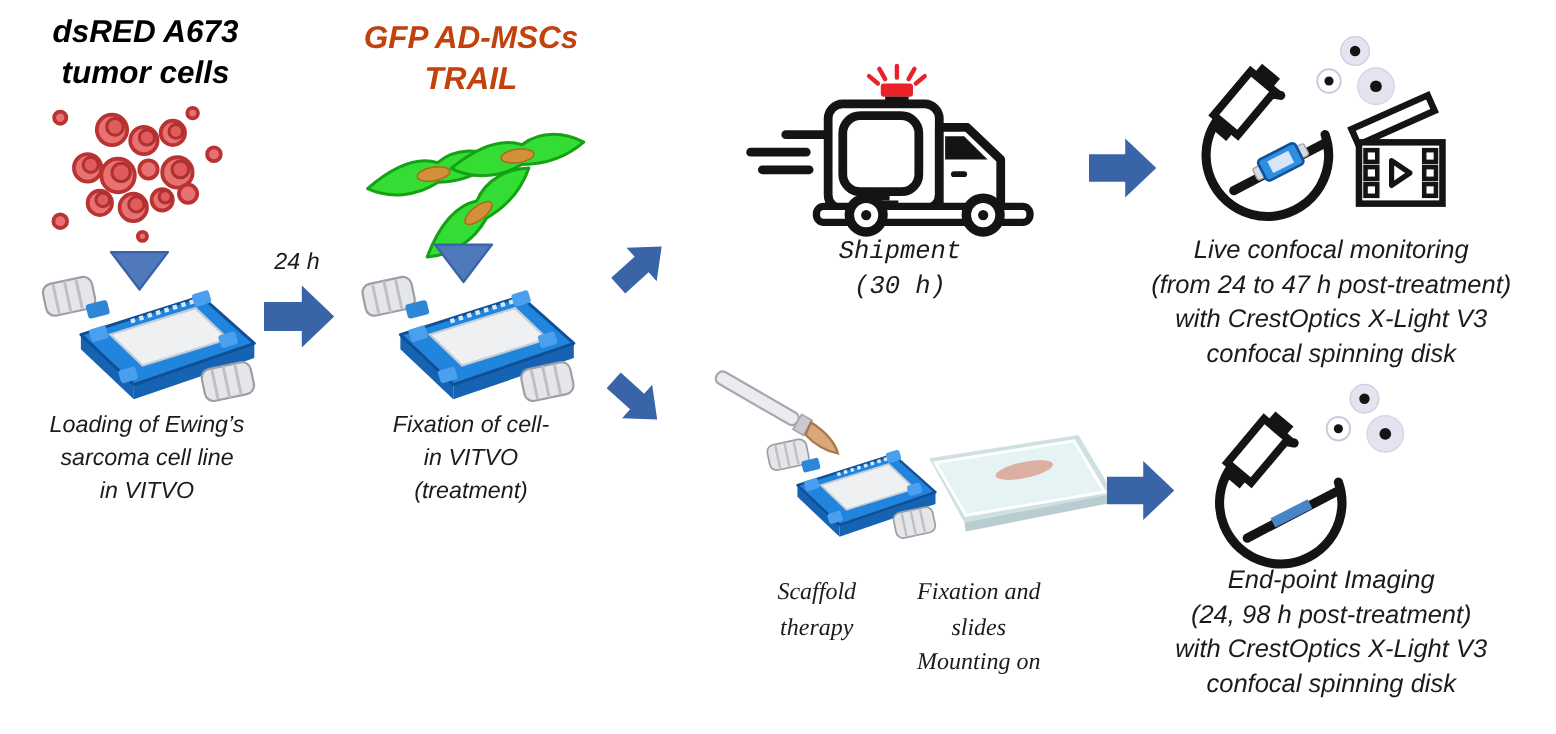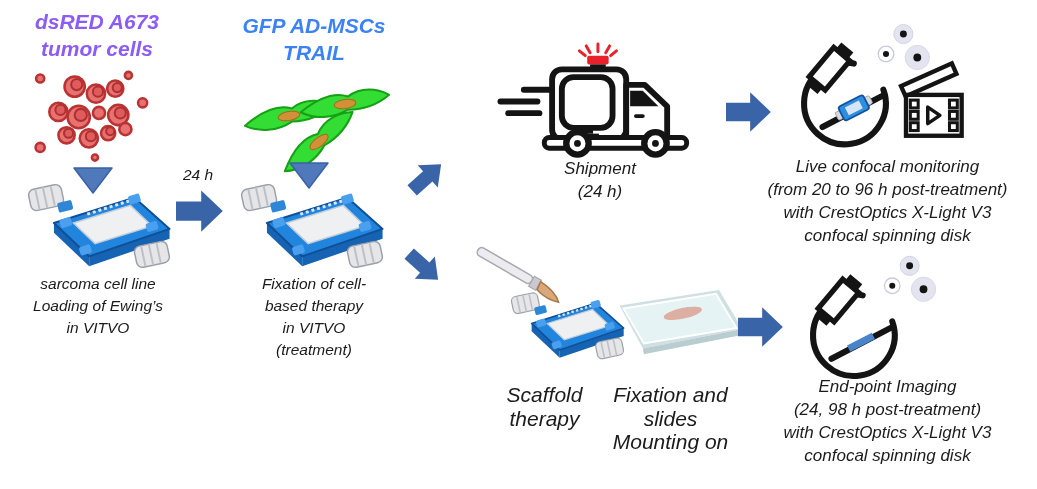--- a/index.html
+++ b/index.html
@@ -5,21 +5,21 @@
   html,body{margin:0;padding:0;background:#fff;}
   #figure{
     position:relative;width:1037px;height:489px;background:#fff;overflow:hidden;
     font-family:"Liberation Sans",sans-serif;color:#1b1b1b;
   }
   .abs{position:absolute;}
   .t-lines{font-style:italic;text-align:center;}
   .t-lines > div{white-space:nowrap;}
   .title{font-weight:bold;font-size:21px;line-height:27px;}
   .cap-s{font-size:15.5px;line-height:22px;}
-  .cap-m{font-size:21px;line-height:23.5px;}
+  .cap-m{font-size:16px;line-height:23.5px;font-family:Liberation Serif, serif;}
   .cap-r{font-size:17px;line-height:23px;}
   svg{display:block;overflow:visible;}
 </style>
 </head>
 <body>
 
 <div id="figure">
 
   <svg width="0" height="0" style="position:absolute" aria-hidden="true">
     <defs>
@@ -82,21 +82,21 @@
         <rect x="58" y="53" width="9" height="9" stroke-width="3.5"></rect>
         <rect x="58" y="66" width="9" height="9" stroke-width="3.5"></rect>
         <polygon points="33,48 47,57.5 33,67" stroke-width="4" stroke-linejoin="round"></polygon>
       </g>
 
       <ellipse id="spindle-nucleus" cx="0" cy="0" rx="11" ry="4.5" fill="#d29038" stroke="#a86a20" stroke-width="1"></ellipse>
       <path id="spindle-body" d="M-45,2 C-25,-10 -8,-13 4,-7 C18,-15 34,-11 45,-3 C31,6 16,8 2,6 C-14,13 -32,11 -45,2 Z" fill="#33dd33" stroke="#15a015" stroke-width="2" stroke-linejoin="round"></path>
     </defs>
   </svg>
 
-  <div class="abs t-lines title" style="left:8px;top:8px;width:178px;color:#8b5cf6;">
+  <div class="abs t-lines title" style="left:8px;top:8px;width:178px;color:#000000;">
       <div>dsRED A673</div>
       <div>tumor cells</div>
     </div>
 
   <svg class="abs" style="left:28px;top:66px;" width="142" height="102" viewBox="0 0 140 100">
     <g stroke="#b93333" stroke-width="2.5" fill="#e87272">
       <circle cx="12" cy="12" r="4"></circle>
         <circle cx="99" cy="9" r="3.5"></circle>
         <circle cx="113" cy="36" r="4.5"></circle>
       <circle cx="12" cy="80" r="4.5"></circle>
@@ -128,32 +128,32 @@
 
   <svg class="abs" style="left:73px;top:167px;" width="40" height="27" viewBox="0 0 40 27" fill="#4f79bb">
     <use href="#tri-poly" stroke="#3a62a6" stroke-width="1.5" stroke-linejoin="round"></use>
   </svg>
 
   <svg class="abs" style="left:20px;top:176px;" width="158" height="98" viewBox="0 0 160 100">
     <use href="#vitvo-sym"></use>
   </svg>
 
   <div class="abs t-lines cap-s" style="left:8px;top:273px;width:180px;">
+      <div>Loading of Ewing’s</div>
       <div>sarcoma cell line</div>
-      <div>Loading of Ewing’s</div>
       <div>in VITVO</div>
     </div>
 
   <div class="abs t-lines cap-s" style="left:172px;top:164px;width:52px;">24 h</div>
 
   <svg class="abs" style="left:176px;top:189px;" width="48" height="44" viewBox="0 0 40 32" preserveAspectRatio="none" fill="#3a64a8">
     <use href="#arrow-poly"></use>
   </svg>
 
-  <div class="abs t-lines title" style="left:228px;top:12px;width:172px;color:#3b82f6;">
+  <div class="abs t-lines title" style="left:228px;top:12px;width:172px;color:#c2410c;">
       <div>GFP AD-MSCs</div>
       <div>TRAIL</div>
     </div>
 
   <svg class="abs" style="left:238px;top:84px;" width="152" height="86" viewBox="0 0 150 86">
     <g transform="translate(50,32) rotate(-10)">
         <use href="#spindle-body"></use>
         <use href="#spindle-nucleus"></use>
       </g>
     <g transform="translate(106,20) rotate(-8)">
@@ -169,21 +169,20 @@
   <svg class="abs" style="left:289px;top:162px;" width="40" height="27" viewBox="0 0 40 27" fill="#4f79bb">
     <use href="#tri-poly" stroke="#3a62a6" stroke-width="1.5" stroke-linejoin="round"></use>
   </svg>
 
   <svg class="abs" style="left:233px;top:176px;" width="158" height="98" viewBox="0 0 160 100">
     <use href="#vitvo-sym"></use>
   </svg>
 
   <div class="abs t-lines cap-s" style="left:228px;top:273px;width:172px;">
       <div>Fixation of cell-</div>
-      <div>based therapy</div>
       <div>in VITVO</div>
       <div>(treatment)</div>
     </div>
 
   <svg class="abs" style="left:401px;top:151px;" width="52" height="52" viewBox="0 0 52 52" fill="#3a64a8">
     <g transform="rotate(-42 26 26)">
         <use href="#arrow-poly" x="6" y="10"></use>
       </g>
   </svg>
   <svg class="abs" style="left:398px;top:241px;" width="52" height="52" viewBox="0 0 52 52" fill="#3a64a8">
@@ -214,23 +213,23 @@
     <rect x="72" y="36" width="52" height="52" rx="12" fill="#ffffff" stroke="#141414" stroke-width="6"></rect>
     <rect x="92" y="88" width="12" height="6" fill="#141414"></rect>
     <rect x="86" y="94" width="24" height="5" fill="#141414"></rect>
     <rect x="54" y="98" width="146" height="11" rx="5" fill="#ffffff" stroke="#141414" stroke-width="5"></rect>
     <circle cx="88" cy="104" r="11.5" fill="#ffffff" stroke="#141414" stroke-width="6.5"></circle>
     <circle cx="88" cy="104" r="3.5" fill="#141414"></circle>
     <circle cx="168" cy="104" r="11.5" fill="#ffffff" stroke="#141414" stroke-width="6.5"></circle>
     <circle cx="168" cy="104" r="3.5" fill="#141414"></circle>
   </svg>
 
-  <div class="abs t-lines cap-r" style="left:540px;top:157px;width:120px;">
+  <div class="abs t-lines cap-r" style="left:540px;top:157px;width:120px;font-family:Liberation Mono, monospace;">
       <div>Shipment</div>
-      <div>(24 h)</div>
+      <div>(30 h)</div>
     </div>
 
   <svg class="abs" style="left:726px;top:91px;" width="46" height="42" viewBox="0 0 40 32" preserveAspectRatio="none" fill="#3a64a8">
     <use href="#arrow-poly"></use>
   </svg>
 
   <svg class="abs" style="left:786px;top:20px;" width="200" height="135" viewBox="0 0 230 155">
     <g transform="translate(105,2)">
         <use href="#micro-cells-sym"></use>
       </g>
@@ -243,21 +242,21 @@
         <rect x="-22" y="-5" width="8" height="10" rx="2" fill="#d9d9de" stroke="#9aa0a8" stroke-width="1"></rect>
         <rect x="14" y="-5" width="8" height="10" rx="2" fill="#d9d9de" stroke="#9aa0a8" stroke-width="1"></rect>
         <rect x="-16" y="-9" width="32" height="18" rx="3" fill="#2e8ee0" stroke="#11519c" stroke-width="2"></rect>
         <rect x="-9" y="-5" width="18" height="10" fill="#d6e6f8"></rect>
       </g>
     </g>
   </svg>
 
   <div class="abs t-lines cap-r" style="left:738px;top:155px;width:299px;">
       <div>Live confocal monitoring</div>
-      <div>(from 20 to 96 h post-treatment)</div>
+      <div>(from 24 to 47 h post-treatment)</div>
       <div>with CrestOptics X-Light V3</div>
       <div>confocal spinning disk</div>
     </div>
 
   <svg class="abs" style="left:472px;top:240px;" width="105" height="62" viewBox="0 0 105 62">
     <g transform="translate(6,10) rotate(30)">
       <rect x="0" y="-4.5" width="62" height="9" rx="4" fill="#ececf0" stroke="#a8a8b0" stroke-width="1.5"></rect>
       <polygon points="62,-5.5 70,-5.5 70,6 62,6" fill="#c9c9cf" stroke="#a8a8b0" stroke-width="1.2"></polygon>
       <path d="M70,-4 Q88,-3 96,5 Q84,9 71,5 Z" fill="#d8a87a" stroke="#a87848" stroke-width="1.5"></path>
     </g>
@@ -272,21 +271,21 @@
     <polygon points="14,21 109,6 130,41 35,57" fill="#e6f3f4" stroke="#ffffff" stroke-width="2"></polygon>
     <polygon points="34,62 136,42 137,48 35,68" fill="#b9cdd0"></polygon>
     <ellipse cx="75" cy="26" rx="20" ry="5.5" fill="#dba193" opacity="0.85" transform="rotate(-12 75 26)"></ellipse>
   </svg>
 
   <div class="abs t-lines cap-m" style="left:492px;top:383px;width:105px;">
       <div>Scaffold</div>
       <div>therapy</div>
     </div>
 
-  <div class="abs t-lines cap-m" style="left:598px;top:383px;width:145px;">
+  <div class="abs t-lines cap-m" style="left:580px;top:383px;width:145px;">
       <div>Fixation and</div>
       <div>slides</div>
       <div>Mounting on</div>
     </div>
 
   <svg class="abs" style="left:738px;top:306px;" width="46" height="42" viewBox="0 0 40 32" preserveAspectRatio="none" fill="#3a64a8">
     <use href="#arrow-poly"></use>
   </svg>
 
   <svg class="abs" style="left:795px;top:250px;" width="165" height="135" viewBox="0 0 190 155">

